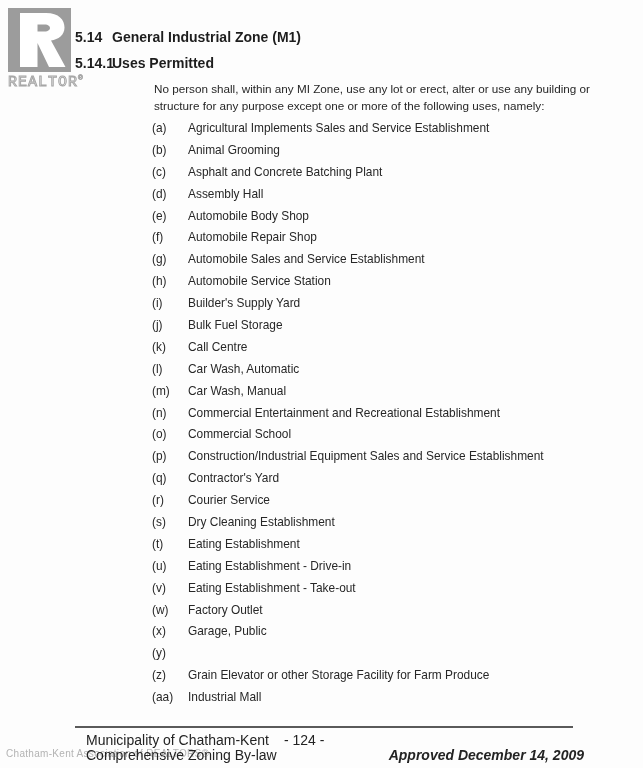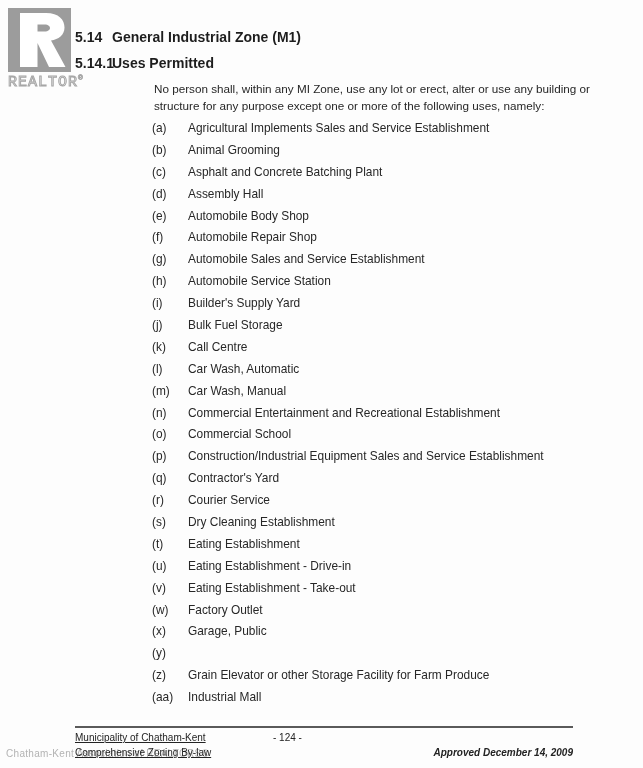--- a/index.html
+++ b/index.html
@@ -98,27 +98,26 @@
     position: absolute;
     left: 75px;
     top: 726px;
     width: 498px;
     height: 2px;
     background: #5a5a5a;
     z-index: 1;
   }
   .footer-line1, .footer-line2 {
     position: absolute;
-    left: 75px;
+    left: 86px;
     width: 498px;
-    font-size: 10px;
+    font-size: 14px;
     color: #232323;
     z-index: 2;
     white-space: nowrap;
-    text-decoration: underline;
   }
   .footer-line1 { top: 732px; }
   .footer-line2 { top: 747px; }
   .page-num {
     position: absolute;
     left: 198px;
     top: 0;
     text-align: right;
   }
   .approved {

